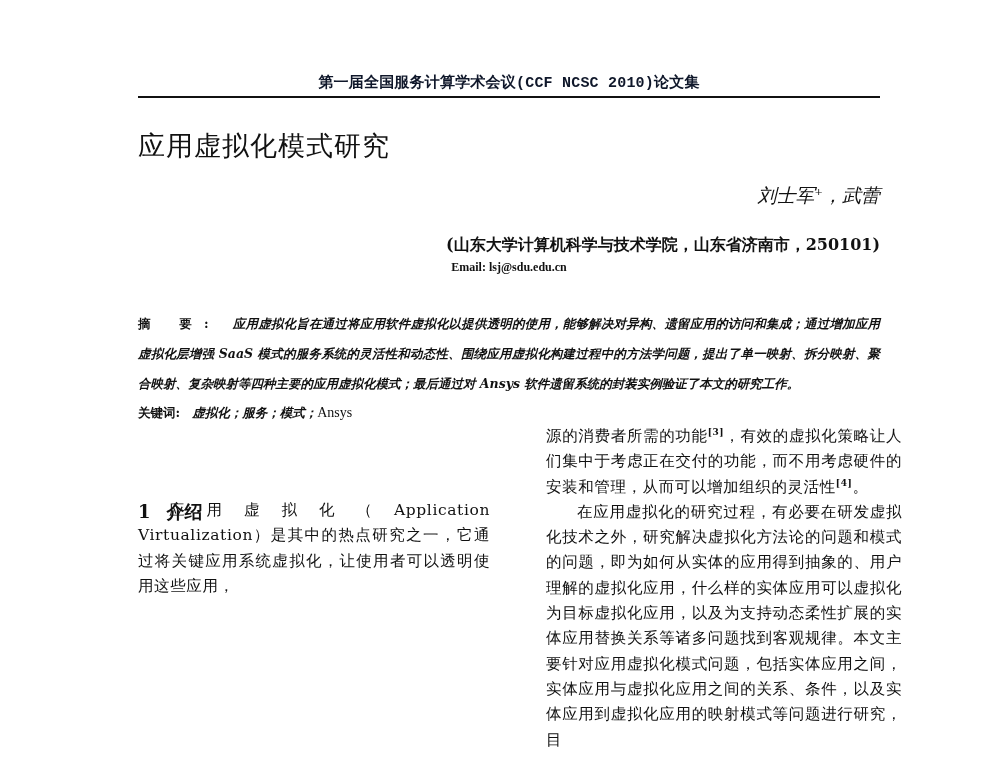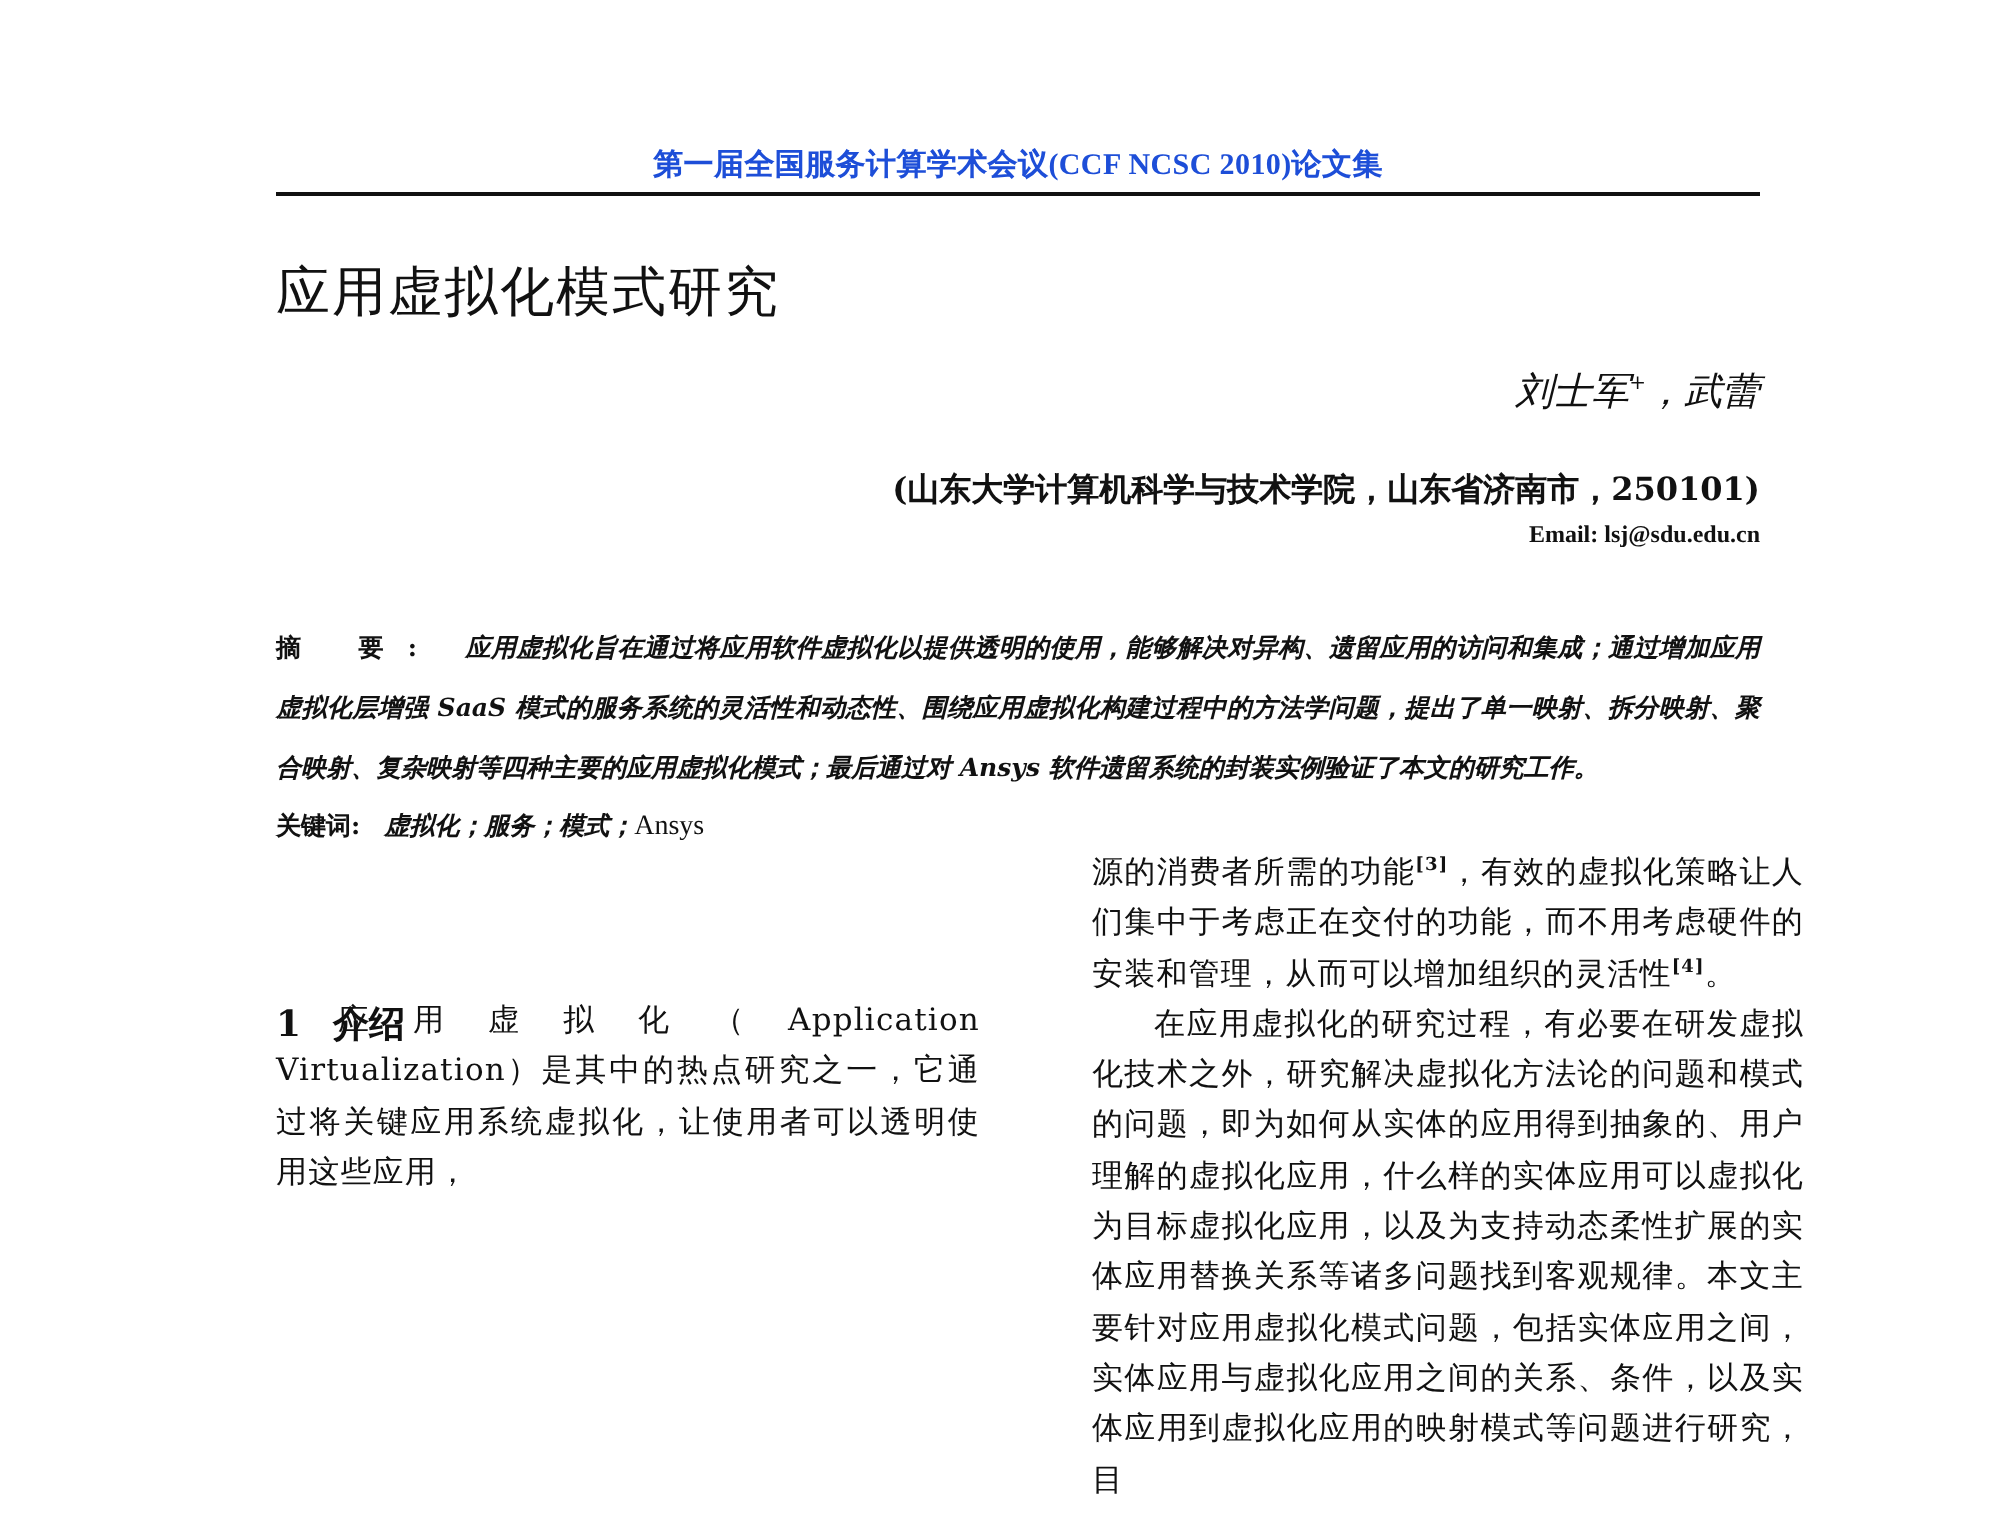--- a/index.html
+++ b/index.html
@@ -1,28 +1,28 @@
 <!DOCTYPE html>
 <html><head>
 <meta charset="utf-8">
 <style>
   html, body { margin: 0; padding: 0; background: #ffffff; }
   body { width: 1000px; height: 760px; position: relative; overflow: hidden;
          font-family: "DejaVu Serif", "Liberation Serif", serif; color: #111; }
   .abs { position: absolute; }
   .running-head { left: 138px; top: 73px; width: 742px; text-align: center;
-    font-family: Liberation Serif, serif; font-weight: bold; font-size: 15px; letter-spacing: 0.2px; color: #1d4ed8; }
+    font-family: Liberation Mono, monospace; font-weight: bold; font-size: 15px; letter-spacing: 0.2px; color: #0f172a; }
   .rule { left: 138px; top: 96px; width: 742px; height: 2px; background: #111; }
   .title { left: 138px; top: 128px; width: 742px; text-align: left;
     font-family: "DejaVu Sans", "Liberation Sans", sans-serif; font-size: 27px; letter-spacing: 1px; }
   .authors { left: 138px; top: 183px; width: 742px; text-align: right;
     font-family: "DejaVu Serif", serif; font-size: 19px; font-weight: normal; font-style: italic; }
   .authors sup { font-size: 10px; }
   .affil { left: 138px; top: 235px; width: 742px; text-align: right; font-size: 16px; font-weight: bold; }
-  .email { left: 138px; top: 260px; width: 742px; text-align: right; font-size: 12px; font-weight: bold;
+  .email { left: 138px; top: 260px; width: 742px; text-align: center; font-size: 12px; font-weight: bold;
     font-family: "Liberation Serif", serif; }
   .abstract { left: 138px; top: 309px; width: 742px; font-size: 12.5px; line-height: 30px;
     font-family: "DejaVu Serif", serif; font-style: italic; font-weight: bold; text-align: justify; }
   .abstract .label { font-style: normal; font-weight: bold; margin-right: 12px; letter-spacing: 12px; }
   .keywords { left: 138px; top: 402px; width: 742px; font-size: 12.5px; line-height: 22px; font-weight: bold; }
   .keywords .kw-vals { font-style: italic; margin-left: 12px; }
   .keywords .kw-vals .latin { font-style: normal; font-weight: normal; font-family: "Liberation Serif", serif; font-size: 14px; }
   .sec-head { left: 138px; top: 452px; font-family: "DejaVu Sans", sans-serif; font-weight: bold; font-size: 18px; margin-top: 48px; }
   .sec-head .num { margin-right: 16px; font-family: "DejaVu Serif", serif; }
   .col { font-size: 15.5px; line-height: 25.3px; text-align: justify; text-align-last: auto; letter-spacing: 0.6px; }

